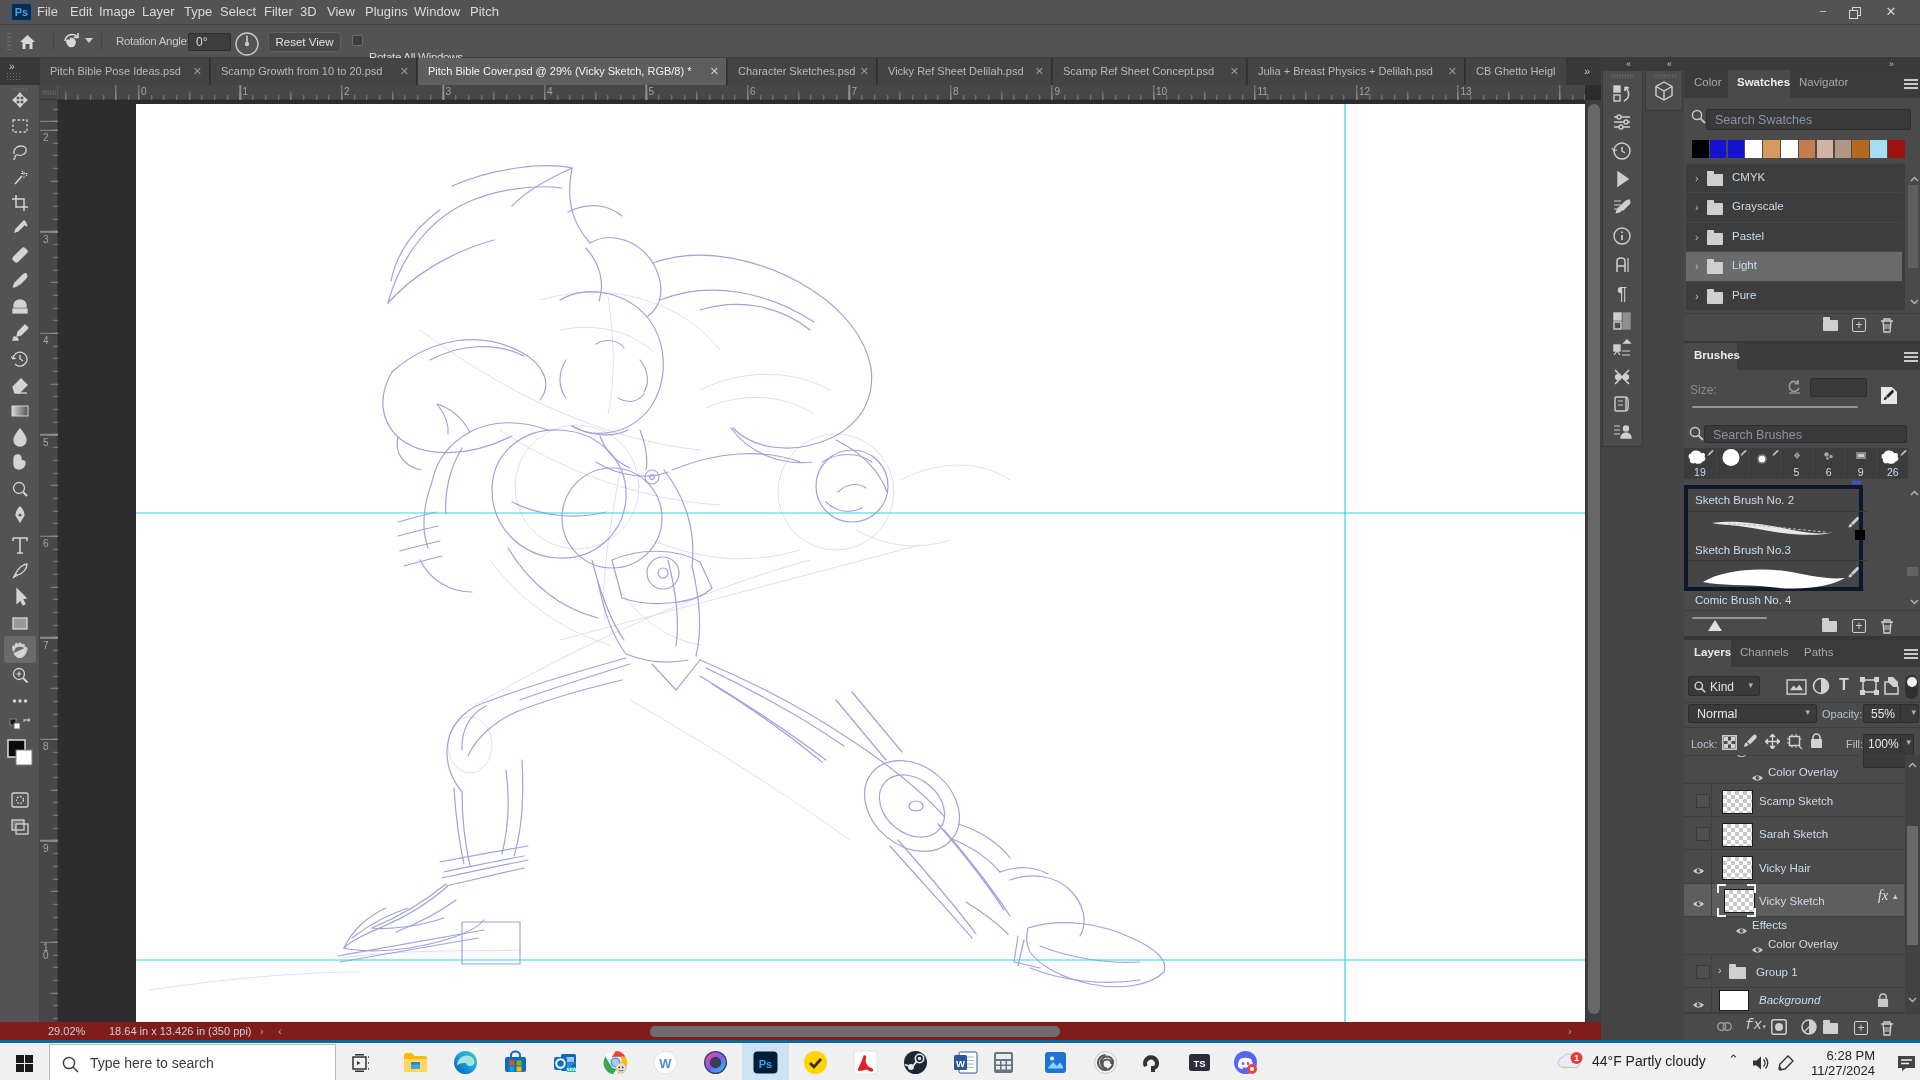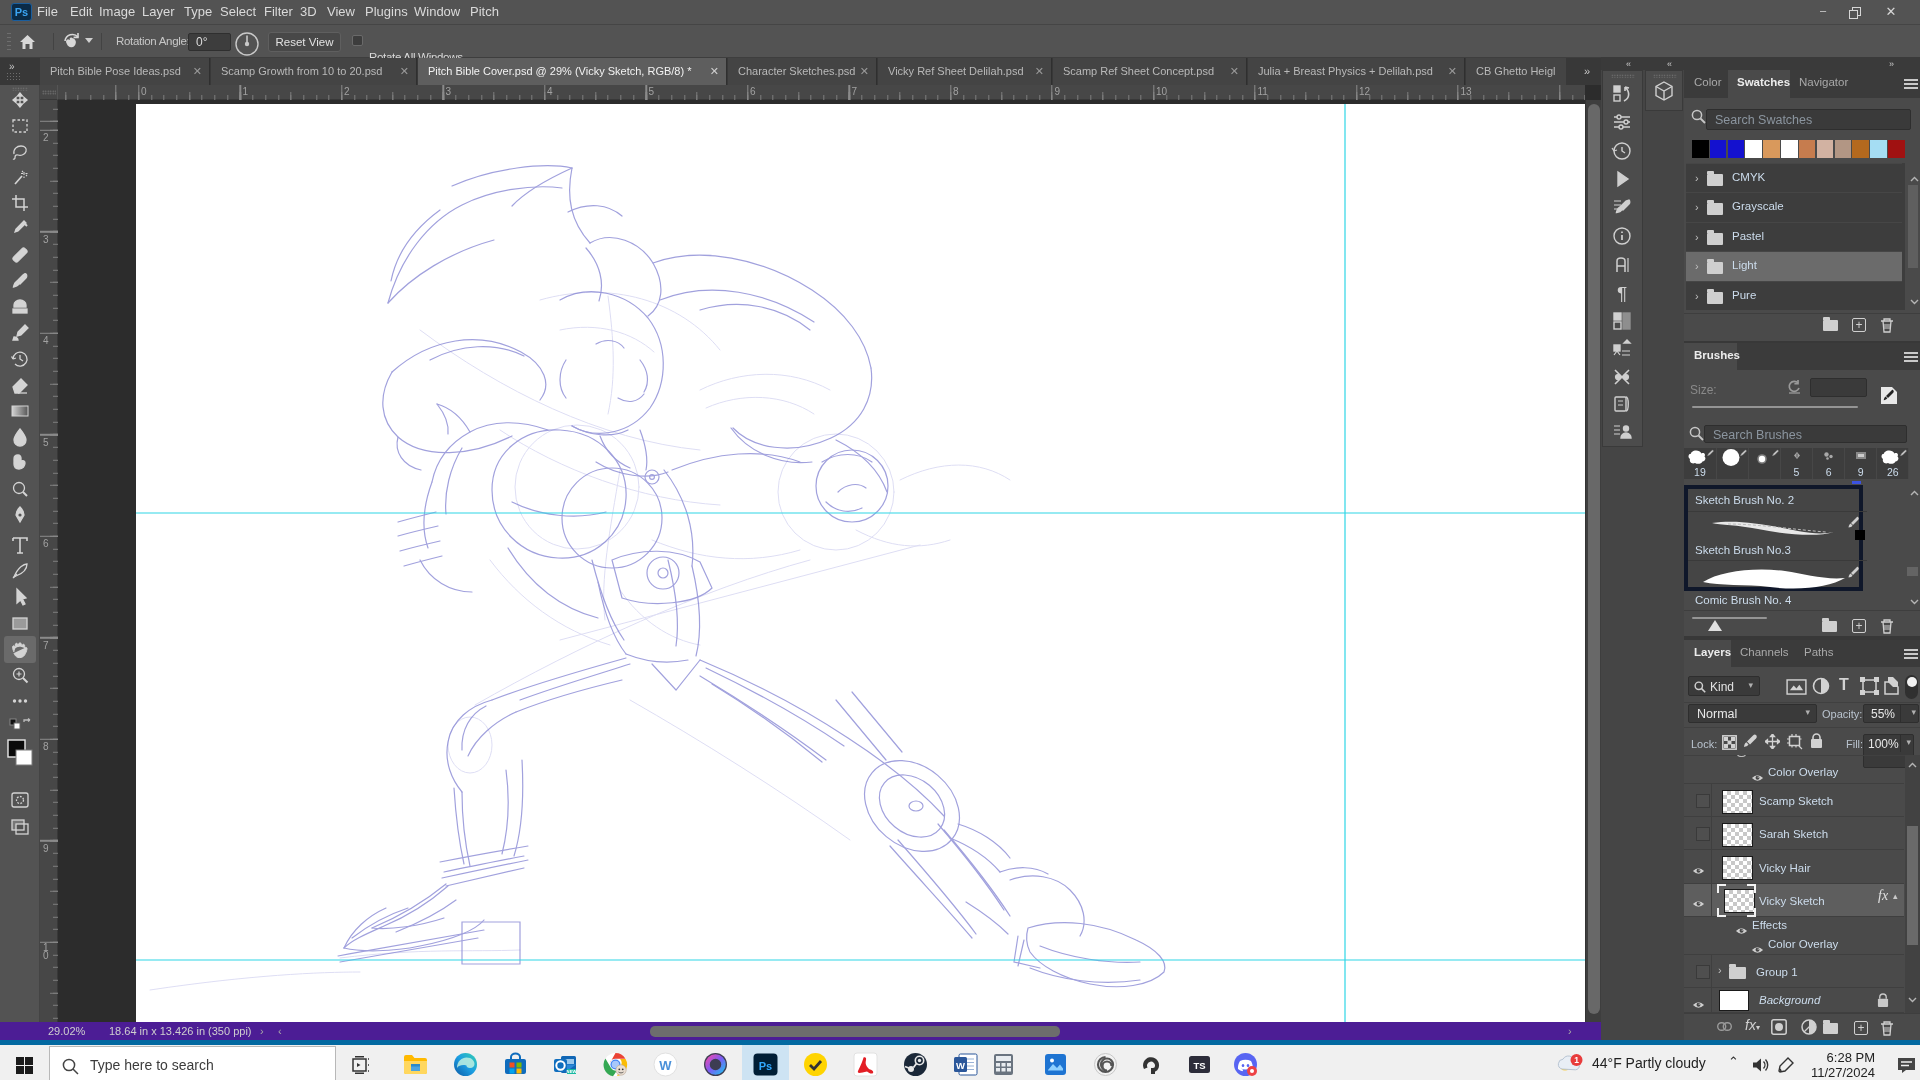--- a/index.html
+++ b/index.html
@@ -33,21 +33,21 @@
   #rulertop { left:40px; top:85px; width:1545px; height:15px; background:#474747; border-bottom:1px solid #383838; }
   #rulerleft { left:40px; top:100px; width:18px; height:922px; background:#474747; border-right:1px solid #383838; }
   #rulercorner { left:40px; top:85px; width:18px; height:15px; background:#474747; border-right:1px solid #555; border-bottom:1px solid #383838;}
   .ruln { position:absolute; color:#a2a2a2; font-size:10px; }
   
   #canvas { left:58px; top:100px; width:1527px; height:922px; background:#2c2c2c; overflow:hidden; }
   #doc { position:absolute; left:78px; top:4px; width:1449px; height:918px; background:#ffffff; }
   
   #vscroll { left:1585px; top:100px; width:16px; height:922px; background:#3e3e3e; border-left:1px solid #333; }
   #vthumb { position:absolute; left:2px; top:4px; width:12px; height:910px; background:#686868; border-radius:6px; }
-  #statusbar { left:0; top:1022px; width:1601px; height:20px; background:#4c1d95; color:#cfcfcf; font-size:11px;padding-left:47px; }
+  #statusbar { left:0; top:1022px; width:1601px; height:20px; background:#7f1d1d; color:#cfcfcf; font-size:11px;padding-left:47px; }
   #hthumb { position:absolute; left:650px; top:4px; width:410px; height:11px; background:#6d6d6d; border-radius:5px; }
 </style>
 </head>
 <body>
 <div id="stage">
 <style>
   
   #dock { left:1601px; top:57px; width:319px; height:983px; background:#454545; }
   .dk { position:absolute; }
   .stripbox { background:#4c4c4c; border:1px solid #3a3a3a; }
@@ -68,21 +68,21 @@
   .chev { position:absolute; color:#c0c0c0; font-size:11px; }
   .foldico { position:absolute; width:16px; height:12px; background:#cfcfcf; border-radius:1px; }
   .foldico:before { content:""; position:absolute; left:0; top:-3px; width:7px; height:3px; background:#cfcfcf; border-radius:1px 1px 0 0; }
   .cell { background:#3d3d3d; border-right:1px solid #474747; }
   .lrow { position:absolute; left:0; width:220px; border-bottom:1px solid #3f3f3f; }
   .eyecol { position:absolute; left:0; top:0; width:28px; height:100%; border-right:1px solid #3f3f3f; }
   .thumbchk { position:absolute; left:38px; width:31px; height:24px; border:1.5px solid #1a1a1a;
      background:conic-gradient(#c8c8c8 0 25%, #fff 0 50%, #c8c8c8 0 75%, #fff 0) 0 0/ 8px 8px; }
   .hidebox { position:absolute; left:12px; width:14px; height:14px; border:1px solid #3a3a3a; background:#4f4f4f; }
   
-  #taskbar { left:0; top:1040px; width:1920px; height:40px; background:#f0f0f0; border-top:5px solid #0369a1; }
+  #taskbar { left:0; top:1040px; width:1920px; height:40px; background:#f0f0f0; border-top:3px solid #0369a1; }
   .tbtxt { position:absolute; color:#222; font-size:14px; }
   .appcell { position:absolute; top:0; width:47px; height:40px; }
   .underl { position:absolute; left:6px; bottom:0; width:35px; height:3px; background:#0078d7; }
 </style>
 
 <div class="abs" id="menubar">
   <div class="abs" id="pslogo">Ps</div>
   <span class="mi" style="left:37px">File</span>
   <span class="mi" style="left:70px">Edit</span>
   <span class="mi" style="left:99px">Image</span>
@@ -986,21 +986,21 @@
 
    </div>
 
    <div class="abs" style="left:0;top:346px;width:236px;height:27px;border-top:1px solid #3e3e3e">
      <svg class="abs" style="left:33px;top:8px" width="15" height="9" viewBox="0 0 15 9">
               <g fill="none" stroke="#9a9a9a" stroke-width="1.4">
                 <rect x="0.7" y="0.7" width="8" height="7.6" rx="3.8"></rect>
                 <rect x="6.3" y="0.7" width="8" height="7.6" rx="3.8"></rect>
               </g>
             </svg>
-     <span class="abs" style="left:61px;top:3px;color:#d0d0d0;font-size:14px;font-style:italic;font-family:Liberation Sans, sans-serif">fx<span style="font-size:8px;font-style:normal">▾</span></span>
+     <span class="abs" style="left:61px;top:3px;color:#d0d0d0;font-size:14px;font-style:italic;font-family:Liberation Mono, monospace">fx<span style="font-size:8px;font-style:normal">▾</span></span>
      <svg class="abs" style="left:87px;top:5px" width="16" height="16" viewBox="0 0 16 16">
               <rect x="0.8" y="0.8" width="14.4" height="14.4" rx="2" fill="none" stroke="#d0d0d0" stroke-width="1.5"></rect>
               <circle cx="8" cy="8" r="4" fill="#d0d0d0"></circle>
             </svg>
      <svg class="abs" style="left:117px;top:5px" width="16" height="16" viewBox="0 0 16 16">
               <circle cx="8" cy="8" r="7" fill="none" stroke="#d0d0d0" stroke-width="1.5"></circle>
               <path d="M8,1 A7 7 0 0 1 8,15 z" fill="#d0d0d0"></path>
               <path d="M3,13 L13,3" stroke="#d0d0d0" stroke-width="1.2"></path>
             </svg>
      <div class="abs" style="left:139px;top:9px;width:15px;height:11px;background:#d0d0d0;border-radius:1px"></div>

